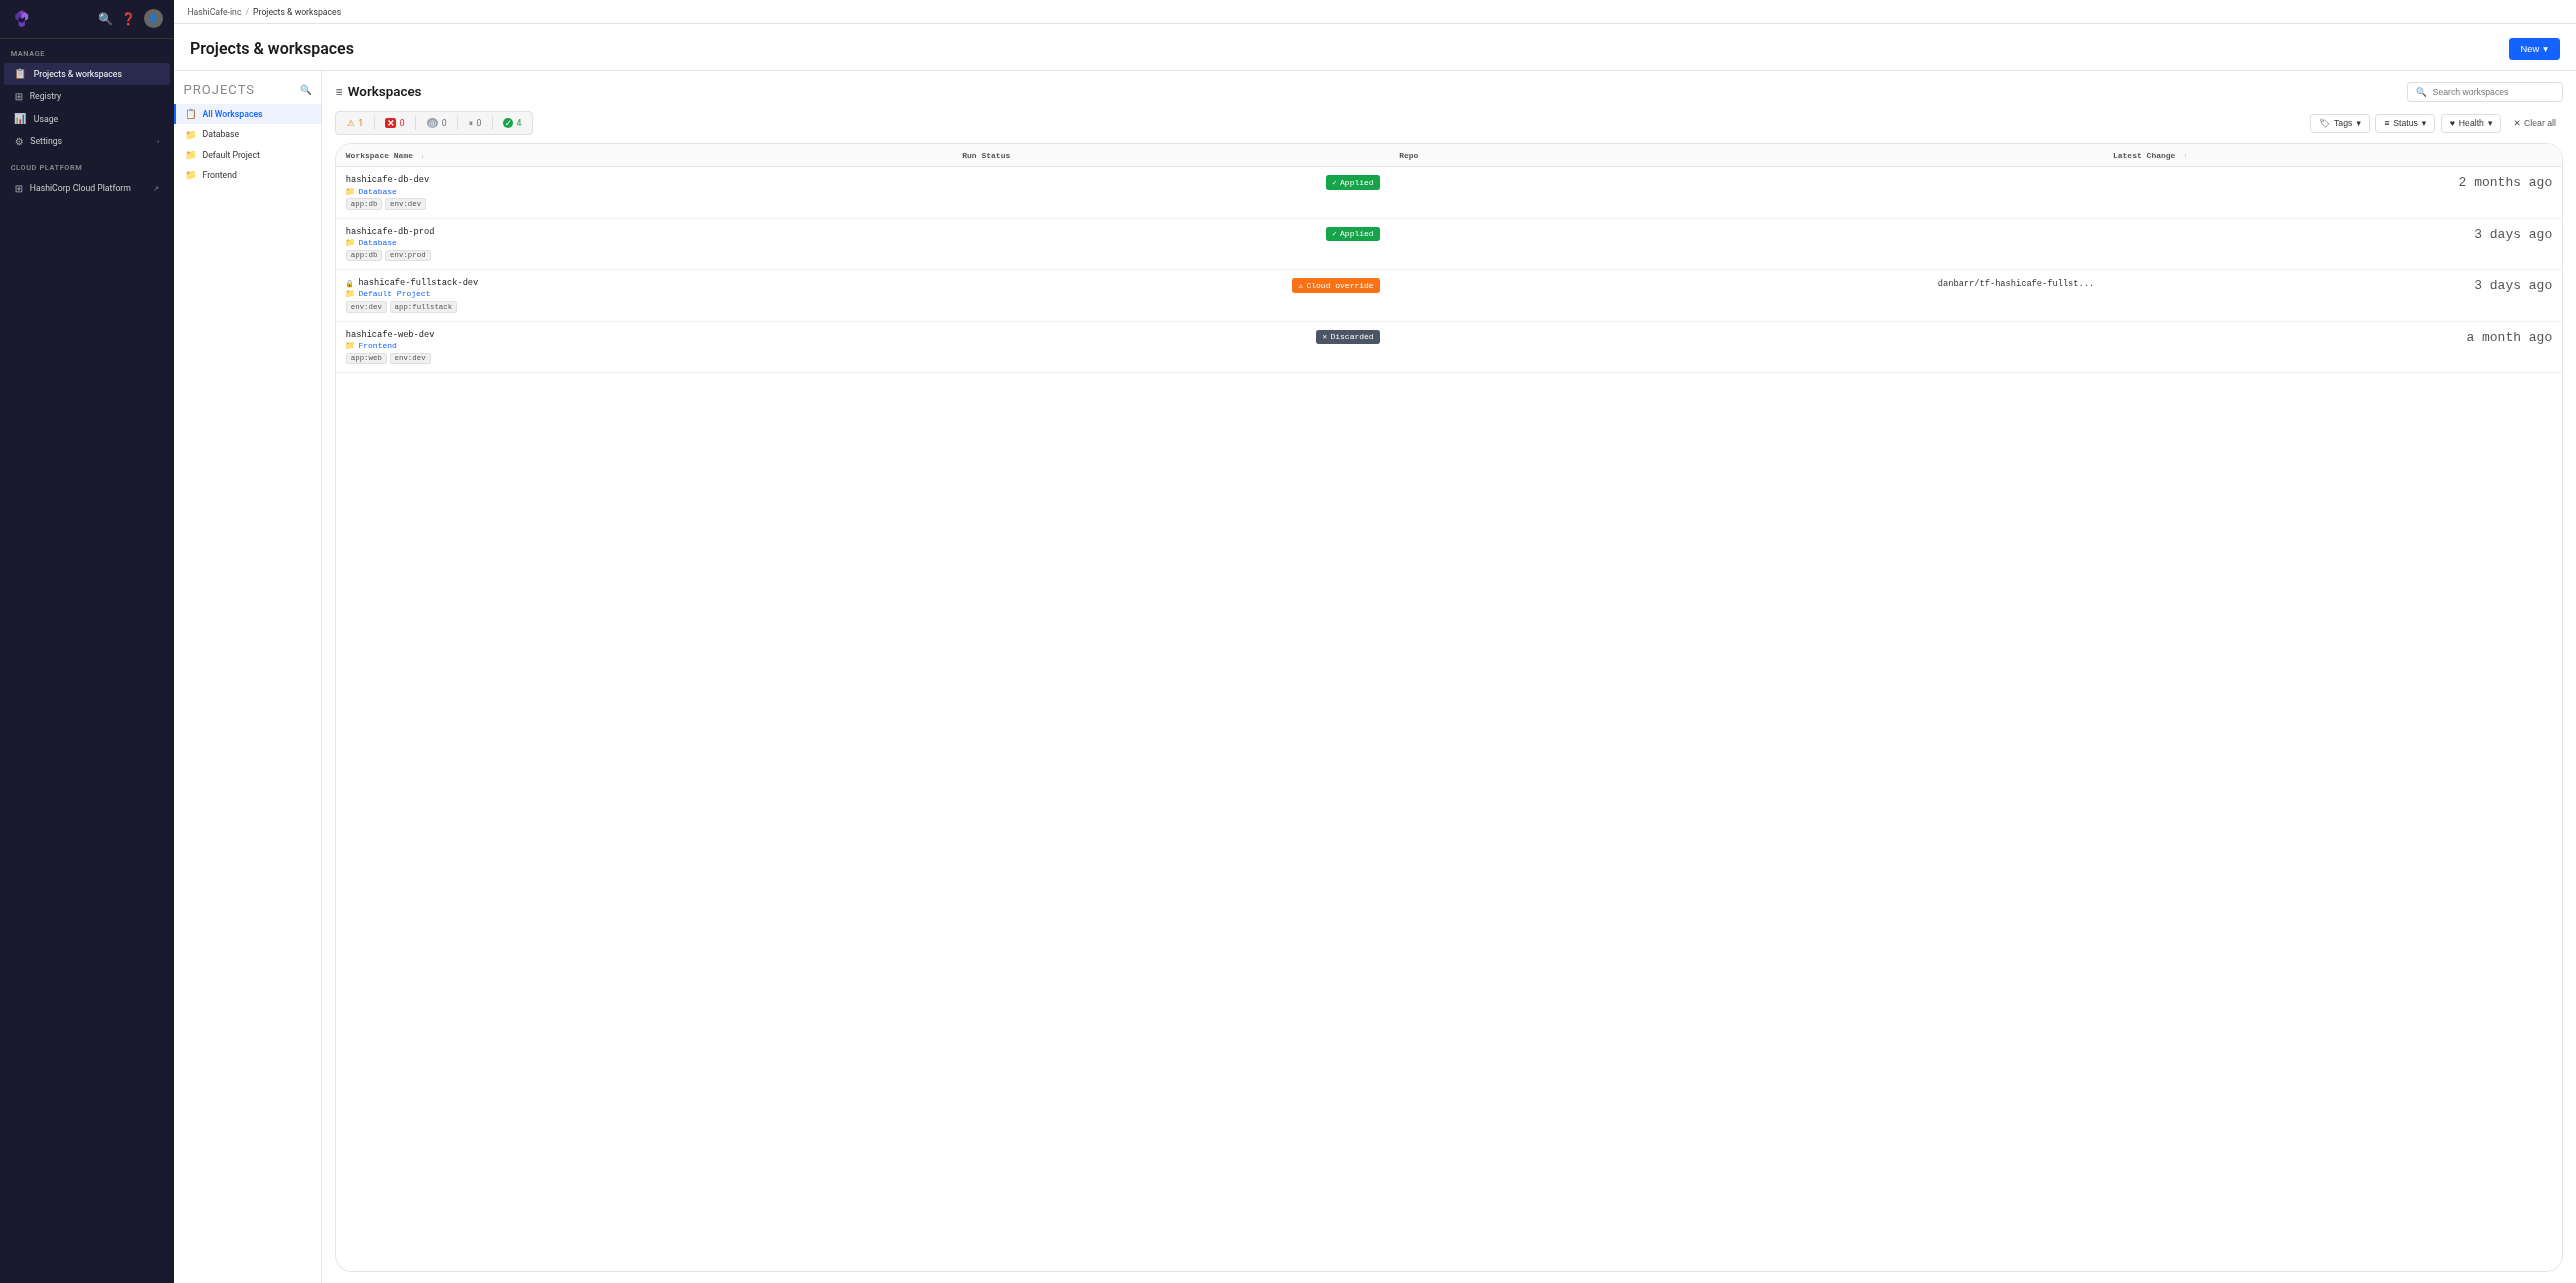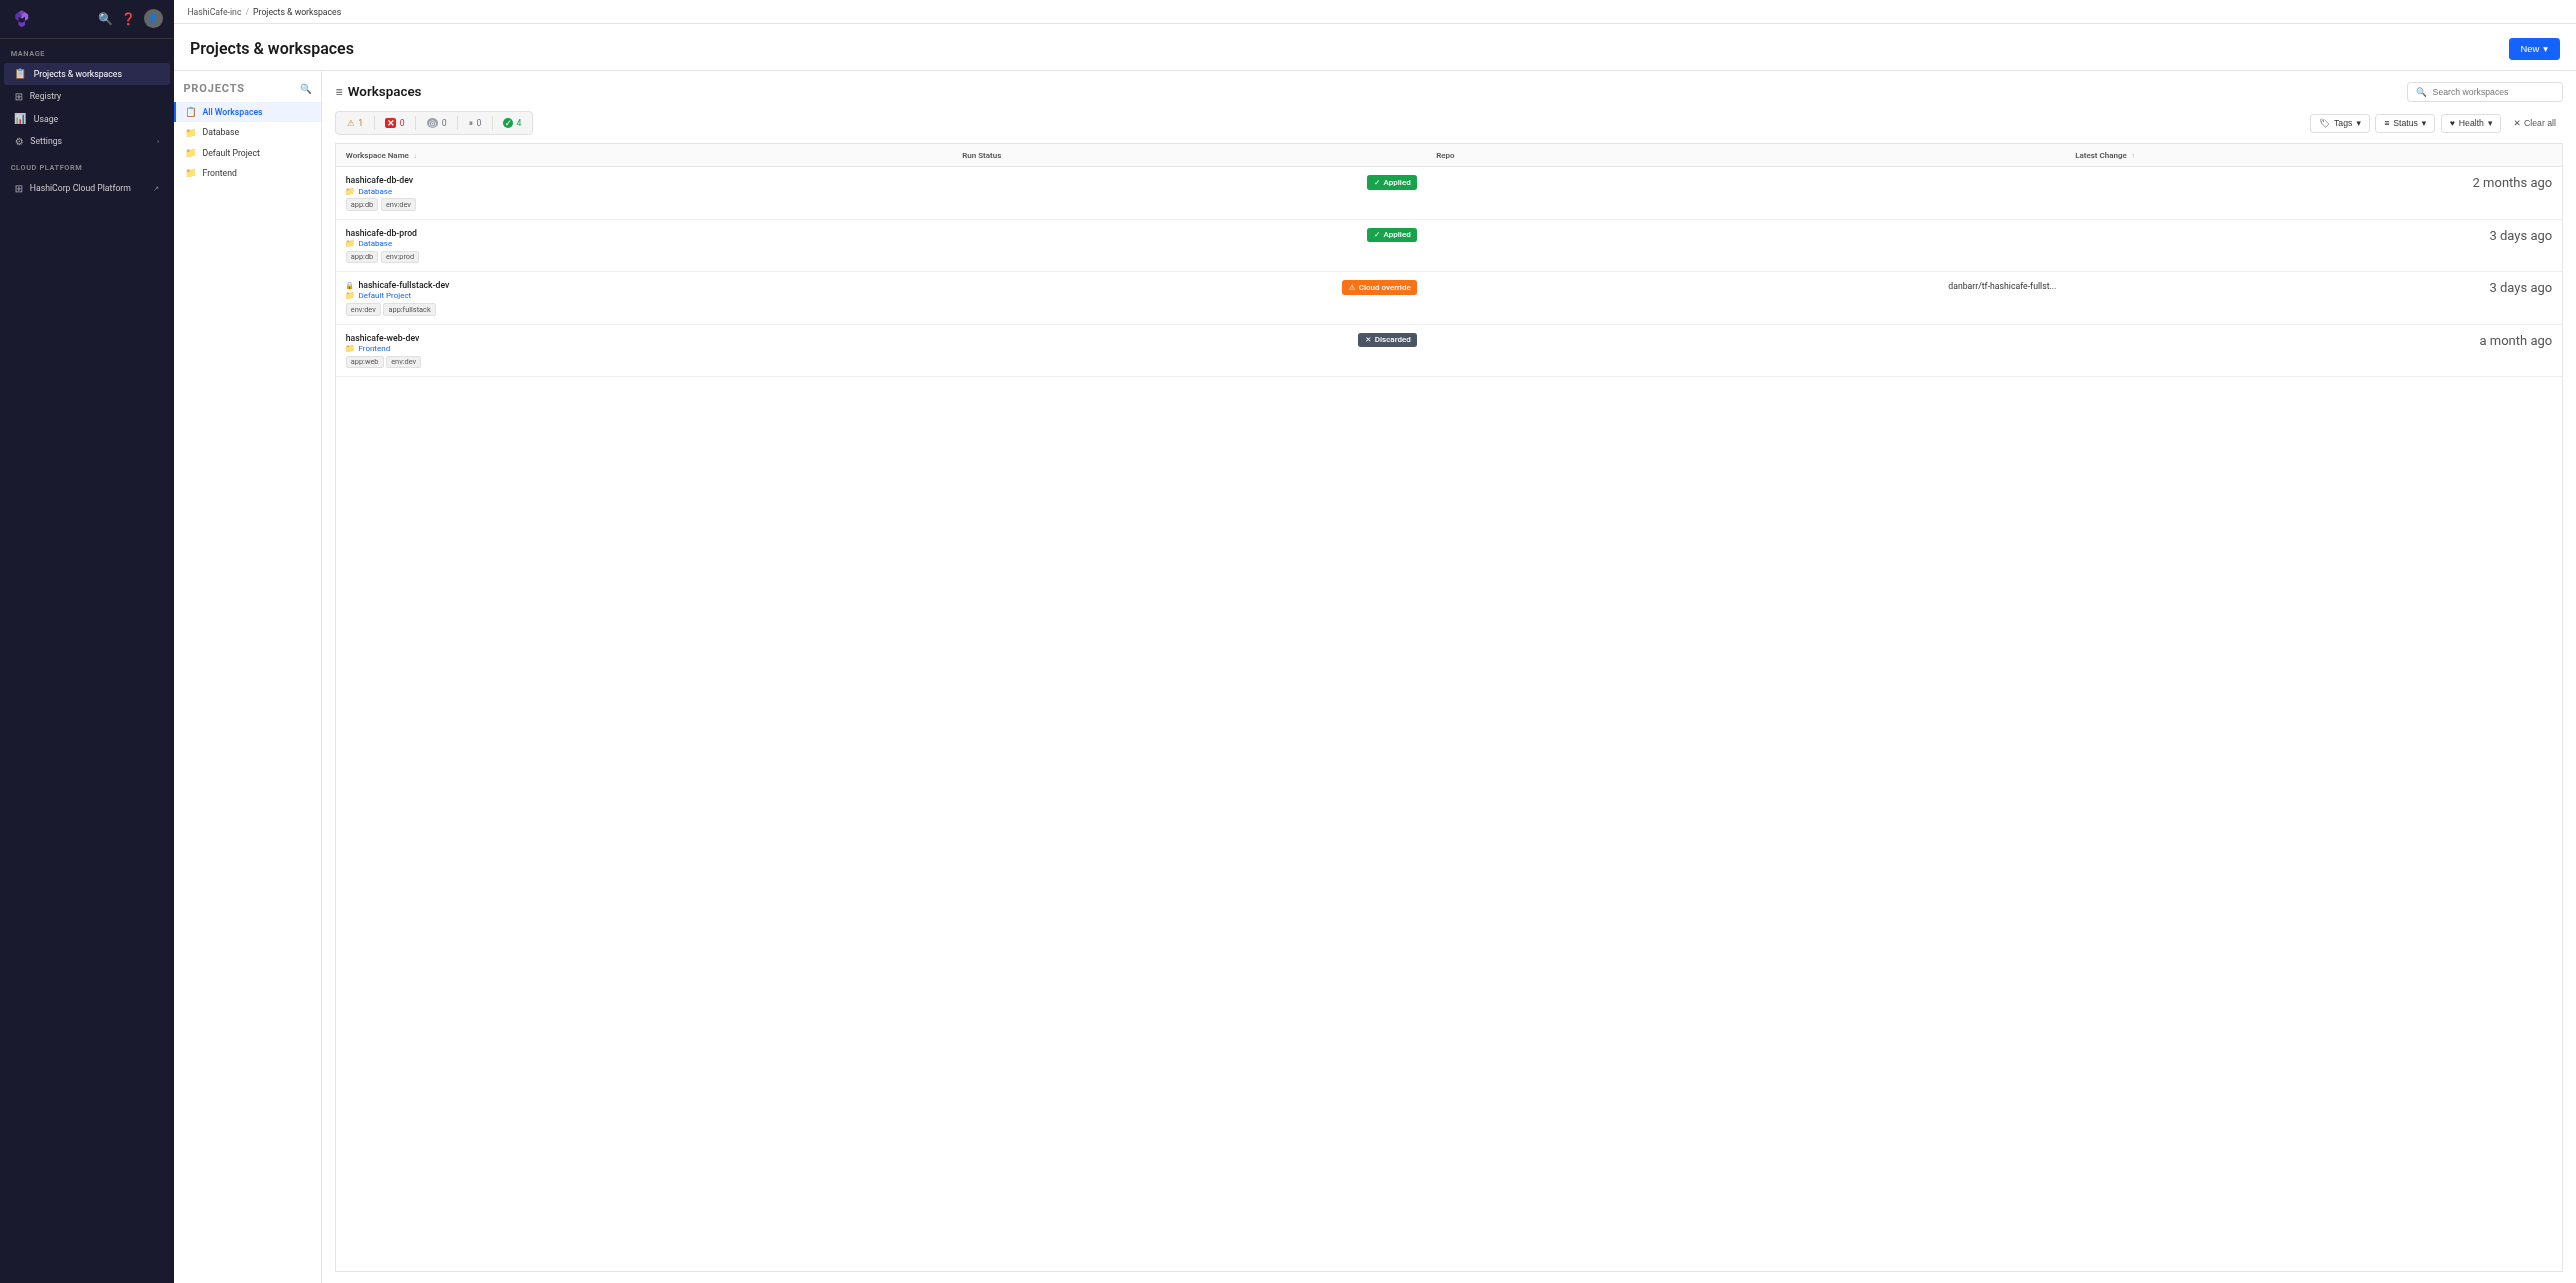--- a/index.html
+++ b/index.html
@@ -144,22 +144,22 @@
       overflow-y: auto;
       flex-shrink: 0;
     }
     .projects-header {
       display: flex;
       align-items: center;
       justify-content: space-between;
       padding: 2.7px 9.4px 6.7px;
     }
     .projects-label {
-      font-size: 11px;
-      font-weight: 700;
+      font-size: 13px;
+      font-weight: 400;
       color: #888;
       text-transform: uppercase;
       letter-spacing: 0.08em;
     }
     .projects-search-icon {
       color: #888;
       cursor: pointer;
       font-size: 9.4px;
     }
     .project-item {
@@ -281,21 +281,22 @@
       color: #555;
       background: none;
       border: none;
     }
 
     
     .table-container {
       flex: 1;
       overflow-y: auto;
       border: 0.7px solid #e5e5e5;
-      border-radius: 0;
+      border-radius: 16px;
+      font-family: Liberation Mono, monospace;
     }
     table {
       width: 100%;
       border-collapse: collapse;
     }
     thead th {
       text-align: left;
       padding: 6.7px 9.4px;
       font-size: 8px;
       font-weight: 600;

